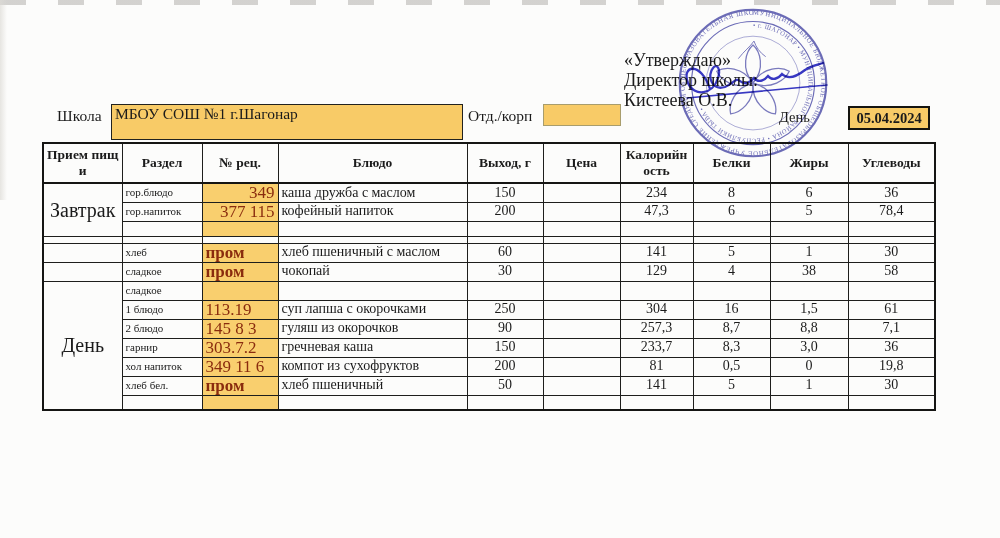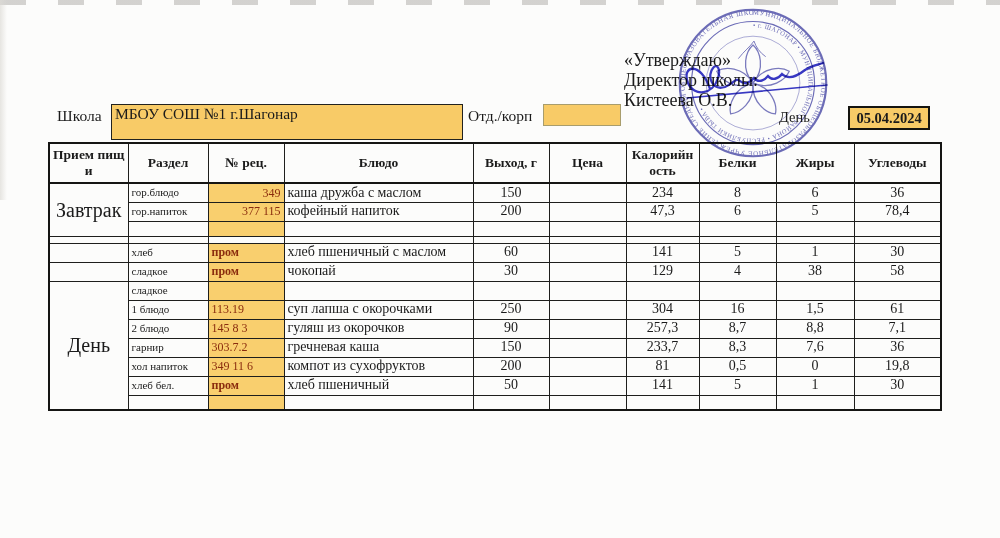--- a/index.html
+++ b/index.html
@@ -24,40 +24,40 @@
     font-size:15.5px;line-height:18px;padding-left:3px;white-space:nowrap;}
   .dept-field{left:543px;top:104px;width:78px;height:22px;border:1px solid #a89d6d;}
   .date-box{left:848px;top:106px;width:82px;height:24px;border:2.2px solid #14140f;
     text-align:center;font-size:14.5px;font-weight:600;line-height:20px;}
   .approve{position:absolute;left:624px;top:50px;font-size:18px;line-height:20px;}
   .day-lbl{left:779px;top:109px;font-size:14.5px;z-index:5;}
   .stamp-svg{position:absolute;left:670px;top:2px;mix-blend-mode:multiply;opacity:.82;z-index:3;}
   .sign-svg{position:absolute;left:665px;top:45px;mix-blend-mode:multiply;z-index:4;}
 
   table.menu{
-    position:absolute;left:48px;top:142px;width:892px;
+    position:absolute;left:42px;top:142px;width:892px;
     border-collapse:collapse;table-layout:fixed;
     font-size:13.5px;z-index:2;background:transparent;
   }
   table.menu td,table.menu th{
     border:1.7px solid #1e1e1c;box-sizing:border-box;
     padding:0 3px;vertical-align:middle;overflow:hidden;white-space:nowrap;
   }
   table.menu{border:2.6px solid #151513;}
   table.menu th{
     font-weight:bold;text-align:center;height:40px;line-height:1.15;
     white-space:normal;word-break:break-all;padding:1px 2px;
     border-bottom:2.4px solid #151513;
   }
   table.menu tr{height:19px;line-height:1.02;}
   table.menu tr.short{height:15px;}
   table.menu tr.spacer{height:7px;}
   td.meal{text-align:center;font-size:20px;}
   td.razdel{text-align:left;font-size:11px;padding-left:4px;}
-  td.rec{color:#8a2c0e;font-size:12px;}
+  td.rec{color:#8a2c0e;font-size:17px;}
   td.rec.orange{background:#f9cf6e;}
   td.rec.prom{font-weight:bold;}
   td.dish{text-align:left;font-size:14px;padding-left:4px;}
   td.num{text-align:center;font-size:14px;}
 </style>
 </head>
 <body>
 
 <div>
   <div class="top-edge"></div>
@@ -251,21 +251,21 @@
           <td class="num">7,1</td>
         </tr>
         <tr>
           <td class="razdel">гарнир</td>
           <td class="rec orange" style="text-align: left;">303.7.2</td>
           <td class="dish">гречневая каша</td>
           <td class="num">150</td>
           <td class="num"></td>
           <td class="num">233,7</td>
           <td class="num">8,3</td>
-          <td class="num">7,6</td>
+          <td class="num">3,0</td>
           <td class="num">36</td>
         </tr>
         <tr>
           <td class="razdel">хол напиток</td>
           <td class="rec orange" style="text-align: left;">349 11 6</td>
           <td class="dish">компот из сухофруктов</td>
           <td class="num">200</td>
           <td class="num"></td>
           <td class="num">81</td>
           <td class="num">0,5</td>

